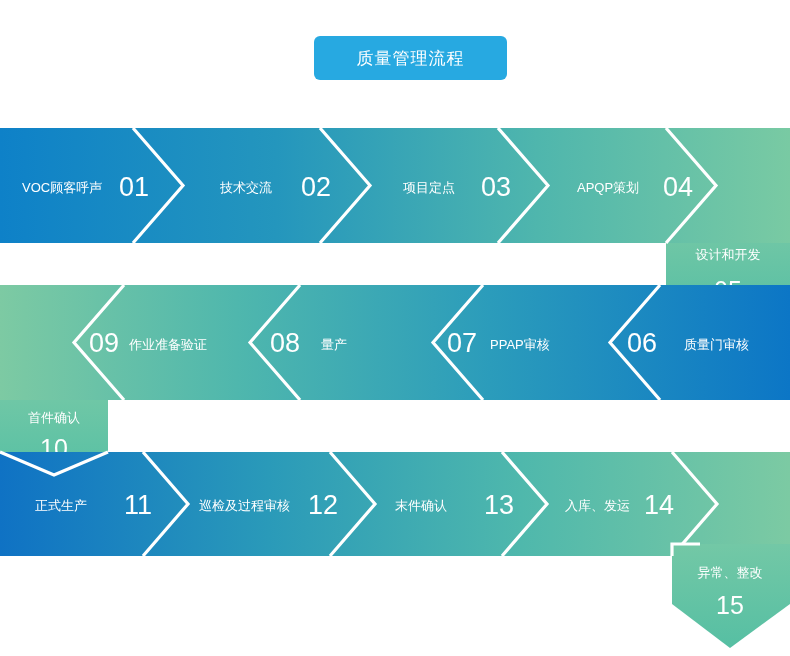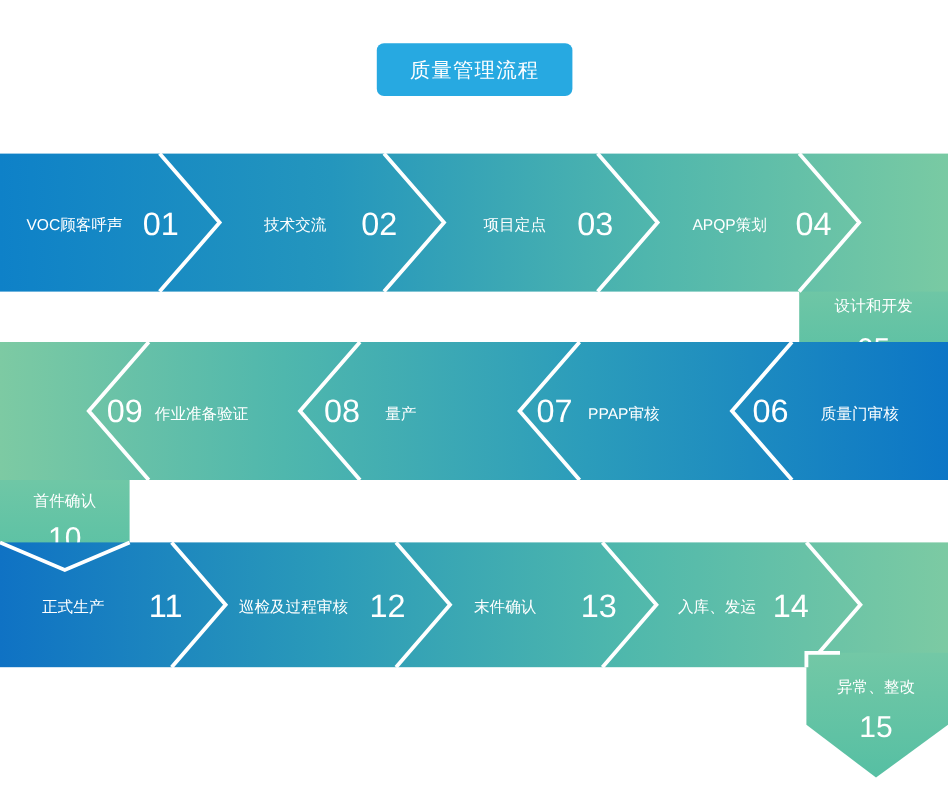--- a/index.html
+++ b/index.html
@@ -9,21 +9,21 @@
     font-family:"Liberation Sans","DejaVu Sans",sans-serif;
     overflow:hidden;
     position:relative;
   }
   #stage{position:relative;width:790px;height:656px;}
 
   
   .title-pill{
     position:absolute;
     left:314px;top:36px;
-    width:163px;height:44px;
+    width:193px;height:44px;
     border-radius:6px;
     background:#27a9e1;
     display:flex;align-items:center;justify-content:center;
     box-sizing:border-box;
   }
   .title-pill .title-text{
     color:#ffffff;
     font-size:17px;
     letter-spacing:1px;
     white-space:nowrap;

